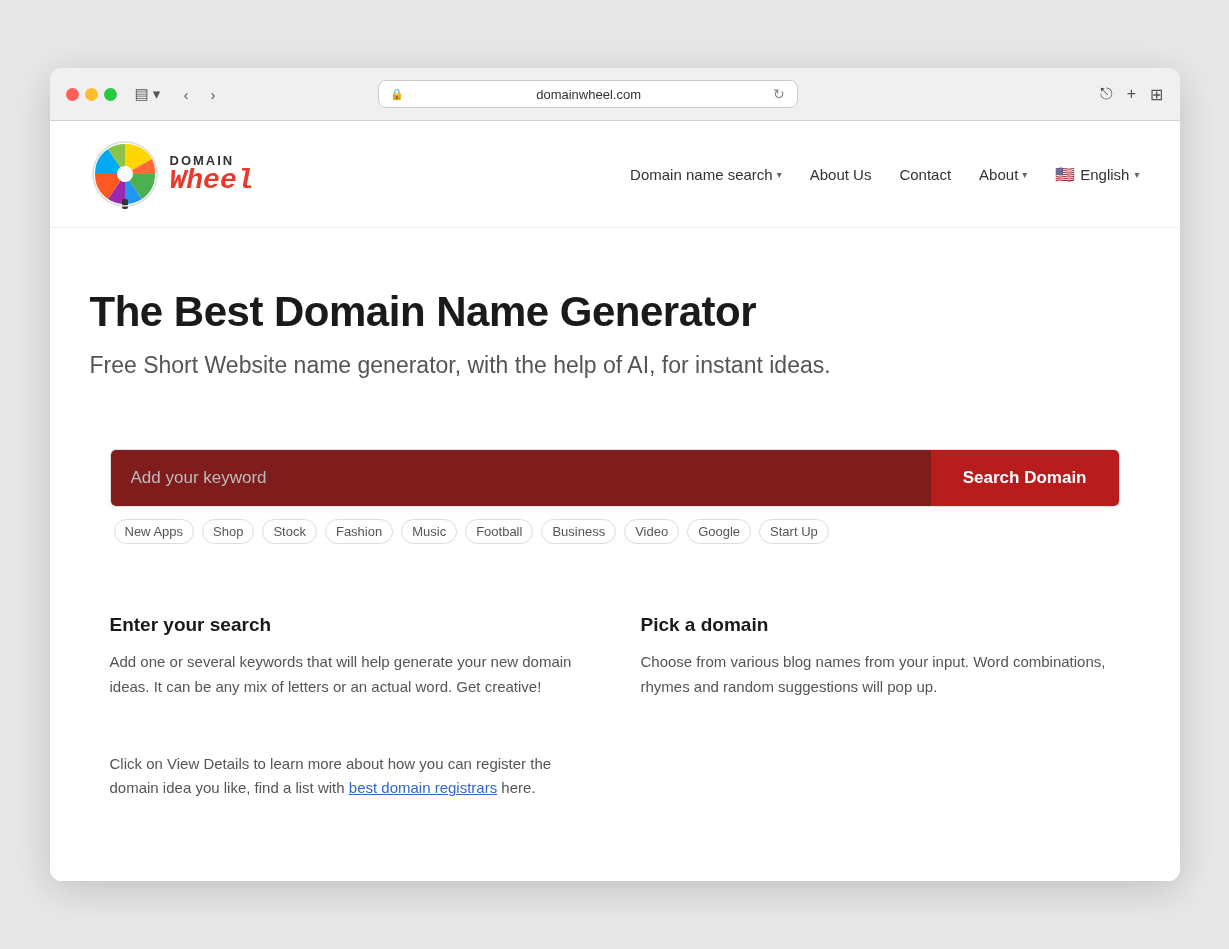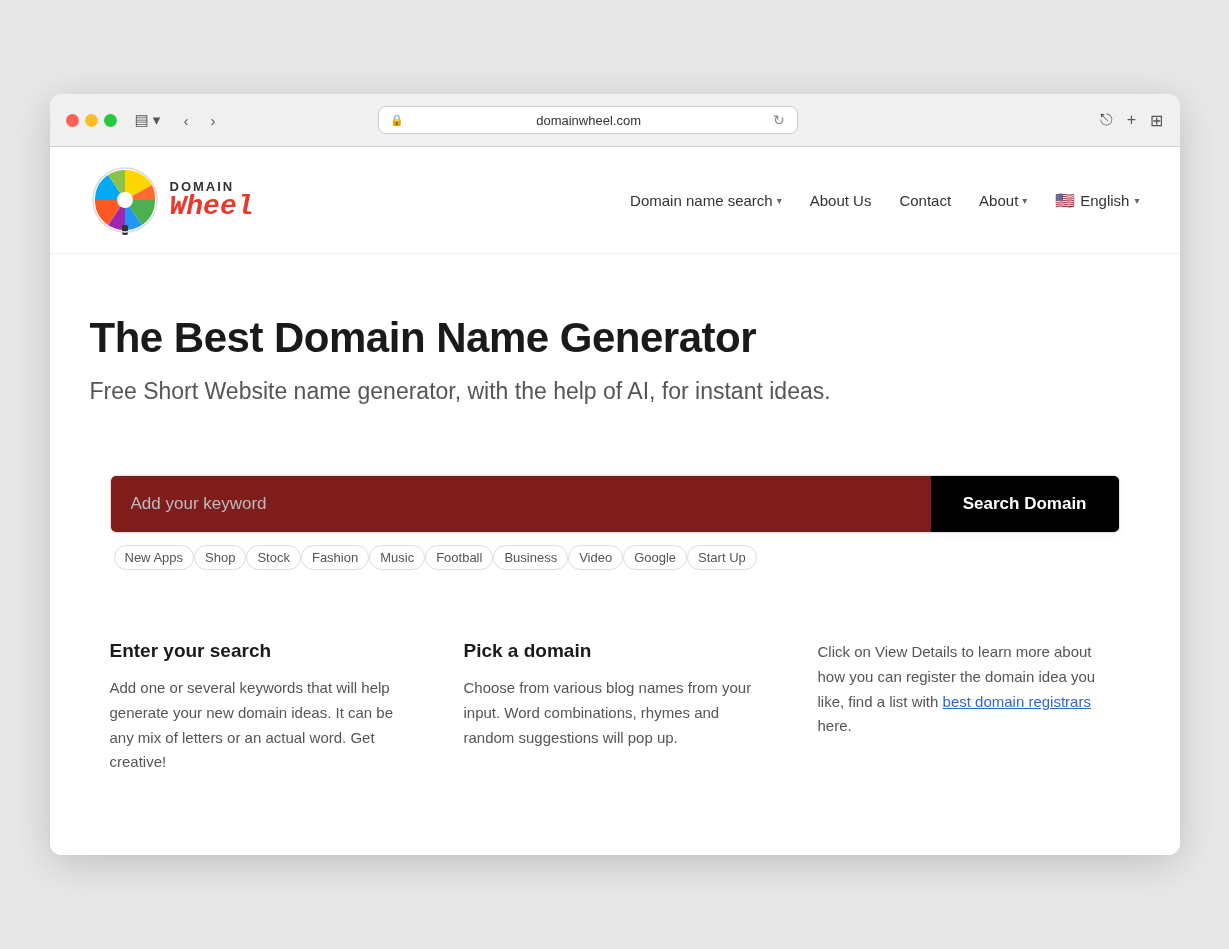--- a/index.html
+++ b/index.html
@@ -193,49 +193,50 @@
       flex: 1;
       border: none;
       outline: none;
       padding: 18px 20px;
       font-size: 17px;
       color: #999;
       background: #7f1d1d;
     }
     .search-input::placeholder { color: #bbb; }
     .search-btn {
-      background: #000000;
+      background: #b91c1c;
       color: #fff;
       border: none;
       padding: 18px 32px;
       font-size: 17px;
       font-weight: 600;
       cursor: pointer;
       white-space: nowrap;
     }
 
     .tag-list {
       display: flex;
+      gap: 8px;
       flex-wrap: wrap;
       padding: 12px 0 0 4px;
     }
     .tag {
       font-size: 13px;
       color: #555;
       padding: 4px 10px;
       border: 1px solid #ddd;
       border-radius: 14px;
       cursor: pointer;
       background: #fff;
     }
 
     
     .steps-section {
       display: grid;
-      grid-template-columns: 1fr 1fr 1fr;
+      grid-template-columns: 1fr 1fr;
       gap: 52px;
       padding: 50px 60px 20px;
     }
     .step-title {
       font-size: 19px;
       font-weight: 700;
       color: #1a1a1a;
       margin-bottom: 14px;
     }
     .step-desc {

